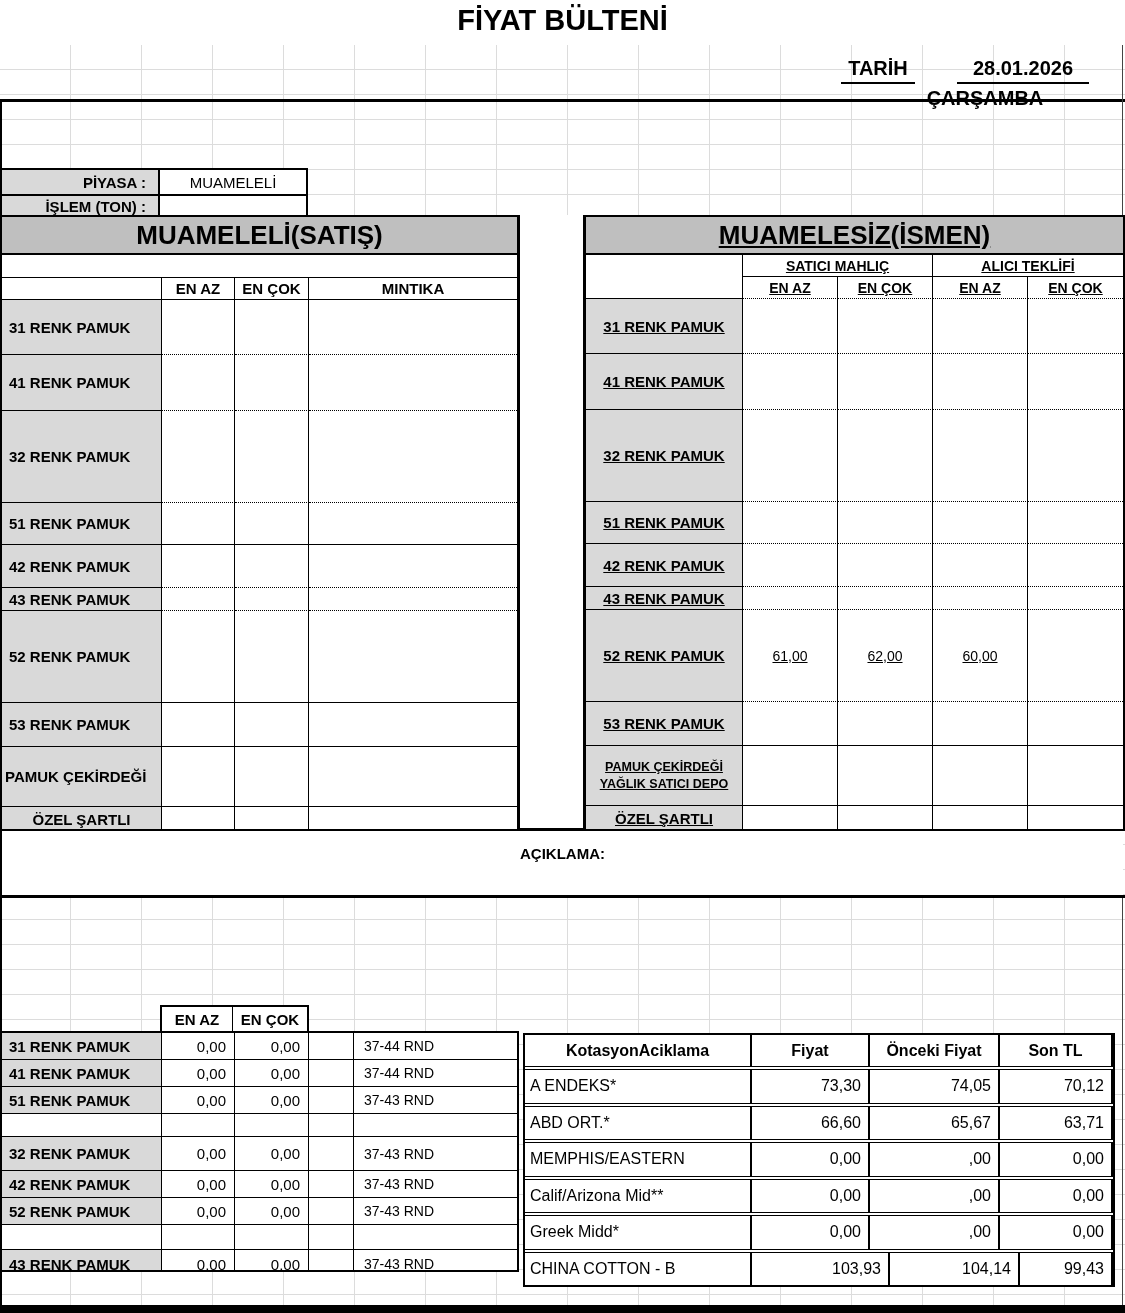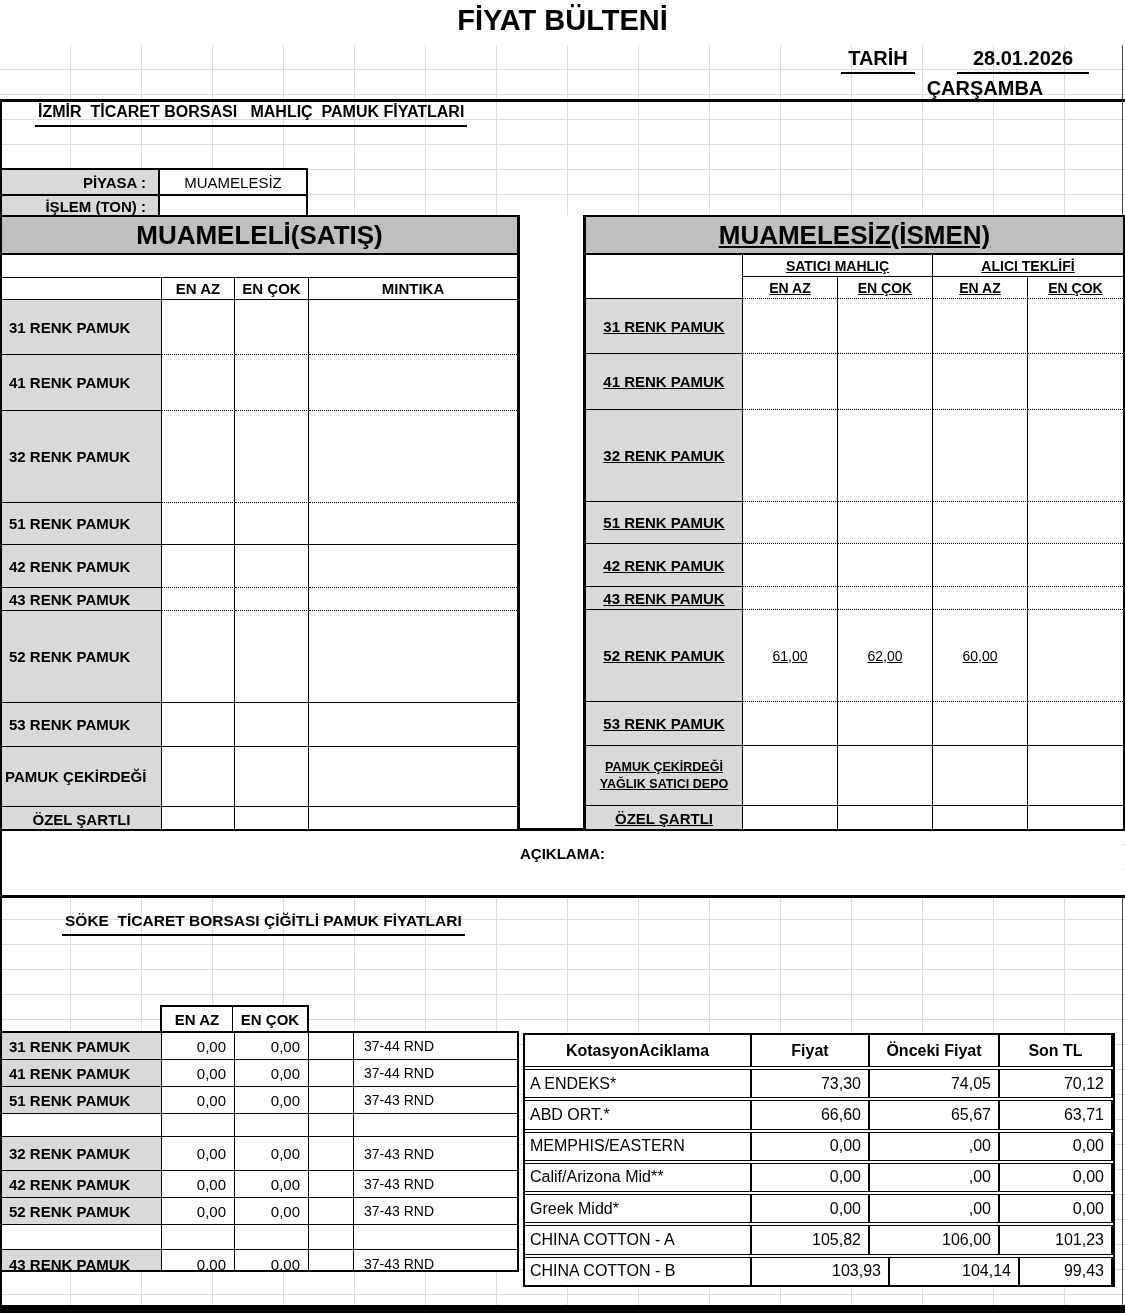--- a/index.html
+++ b/index.html
@@ -28,21 +28,21 @@
        display:flex;flex-direction:column;overflow:hidden;z-index:2;}
   .bighdr{flex:none;background:#bfbfbf;font-weight:bold;font-size:26px;display:flex;
           align-items:center;justify-content:center;border-bottom:2px solid #000;}
   .colhdr{font-weight:bold;font-size:15px;justify-content:center;background:#fff;}
   .grphdr{font-weight:bold;font-size:14px;justify-content:center;background:#fff;
           border-bottom:1px solid #000;}
   .val{font-size:14px;}
   .title{font-size:29px;font-weight:bold;text-align:center;}
   .und{border-bottom:2px solid #000;}
   .sechead{font-size:16px;font-weight:bold;white-space:pre;}
-  .b20{font-size:20px;font-weight:bold;}
+  .b20{font-size:20px;font-weight:bold;margin-top:10px;}
   .fieldlbl{background:#d9d9d9;border:2px solid #000;font-weight:bold;font-size:15px;
             display:flex;align-items:center;justify-content:flex-end;padding-right:12px;}
   .fieldval{background:#fff;border:2px solid #000;border-left:none;display:flex;
             align-items:center;justify-content:center;font-size:15px;}
   
   #kot .row{border-bottom:4px double #000;}
   #kot .row:last-child{border-bottom:none;}
   #kot .c{border-right:2px solid #000;font-size:16px;background:#fff;}
   #kot .hc{font-weight:bold;justify-content:center;}
   #kot .name{padding-left:5px;}
@@ -63,24 +63,23 @@
   <div class="abs title" style="left:0;top:4;width:1125px;top:4px;background:#fff;height:41px;z-index:2;">FİYAT BÜLTENİ</div>
 
   <div class="abs z b20 und ctr" style="left:841px;top:47px;width:74px;height:27px;display:flex;justify-content:center;">TARİH</div>
   <div class="abs z b20 und ctr" style="left:957px;top:47px;width:132px;height:27px;display:flex;justify-content:center;">28.01.2026</div>
   <div class="abs z b20 ctr" style="left:905px;top:77px;width:160px;height:23px;display:flex;justify-content:center;">ÇARŞAMBA</div>
 
   <div class="abs blk z" style="left:0;top:99px;width:1125px;height:3px;"></div>
   <div class="abs blk z" style="left:0;top:99px;width:2px;height:1214px;"></div>
   <div class="abs z" style="left:1122px;top:45px;width:1px;height:1268px;background:#444;"></div>
 
-  <div class="abs z sechead" style="left:35px;top:103px;height:24px;border-bottom:2px solid #000;padding:0 3px 1px 3px;">İZMİR  TİCARET BORSASI   MAHLIÇ  PAMUK FİYATLARI</div>
 
   <div class="abs z fieldlbl" style="left:0;top:168px;width:160px;height:28px;">PİYASA :</div>
-  <div class="abs z fieldval" style="left:160px;top:168px;width:148px;height:28px;">MUAMELESİZ</div>
+  <div class="abs z fieldval" style="left:160px;top:168px;width:148px;height:28px;">MUAMELELİ</div>
   <div class="abs z fieldlbl" style="left:0;top:194px;width:160px;height:24px;">İŞLEM (TON) :</div>
   <div class="abs z fieldval" style="left:160px;top:194px;width:148px;height:24px;"></div>
 
   <div class="abs z" style="left:520px;top:215px;width:63px;height:616px;background:#fff;border-bottom:3px solid #000;"></div>
 
   <div id="soldtbl" class="tbl" style="left:0;top:215px;width:520px;height:616px;border-right:3px solid #000;">
     <div class="bighdr" style="height:36px;">MUAMELELİ(SATIŞ)</div>
     <div class="row" style="height:22px;border-bottom:1px solid #000;background:#fff;"></div>
     <div class="row" style="height:22px;">
       <div class="c d" style="width:160px;border-bottom:1px solid #000;"></div>
@@ -237,21 +236,20 @@
       <div class="c d val ctr" style="width:95px;"></div>
       <div class="c d val ctr nr" style="flex:1;"></div>
     </div>
   </div>
 
   <div class="abs z" style="left:2px;top:831px;width:1121px;height:64px;background:#fff;text-align:center;">
     <div style="margin-top:14px;font-weight:bold;font-size:15px;">AÇIKLAMA:</div>
   </div>
 
   <div class="abs blk z" style="left:0;top:895px;width:1125px;height:3px;"></div>
-  <div class="abs z sechead" style="left:62px;top:912px;height:24px;border-bottom:2px solid #000;padding:0 3px 1px 3px;font-size:15.5px;">SÖKE  TİCARET BORSASI ÇİĞİTLİ PAMUK FİYATLARI</div>
 
   <div class="abs z row" style="left:160px;top:1005px;width:149px;height:28px;">
     <div class="c colhdr" style="width:73px;border:2px solid #000;border-right:1px solid #000;background:#fff;justify-content:center;">EN AZ</div>
     <div class="c colhdr" style="width:76px;border:2px solid #000;border-left:none;background:#fff;justify-content:center;">EN ÇOK</div>
   </div>
 
   <div id="soketbl" class="tbl" style="left:0;top:1031px;width:519px;height:241px;">
     <div class="row" style="height:26px;">
       <div class="c lblc pl" style="width:160px;">31 RENK PAMUK</div>
       <div class="c d rgt" style="width:73px;">0,00</div>
@@ -348,26 +346,20 @@
       <div class="c num" style="width:130px;">,00</div>
       <div class="c num nr" style="flex:1;">0,00</div>
     </div>
     <div class="row" style="flex:1;">
       <div class="c name" style="width:227px;">Greek Midd*</div>
       <div class="c num" style="width:118px;">0,00</div>
       <div class="c num" style="width:130px;">,00</div>
       <div class="c num nr" style="flex:1;">0,00</div>
     </div>
     <div class="row" style="flex:1;">
-      <div class="c name" style="width:227px;">CHINA COTTON - A</div>
-      <div class="c num" style="width:118px;">105,82</div>
-      <div class="c num" style="width:130px;">106,00</div>
-      <div class="c num nr" style="flex:1;">101,23</div>
-    </div>
-    <div class="row" style="flex:1;">
       <div class="c name" style="width:227px;">CHINA COTTON - B</div>
       <div class="c num" style="width:138px;">103,93</div>
       <div class="c num" style="width:130px;">104,14</div>
       <div class="c num nr" style="flex:1;">99,43</div>
     </div>
   </div>
 
   <div class="abs blk z" style="left:0;top:1305px;width:1125px;height:8px;"></div>
 </div>
 

